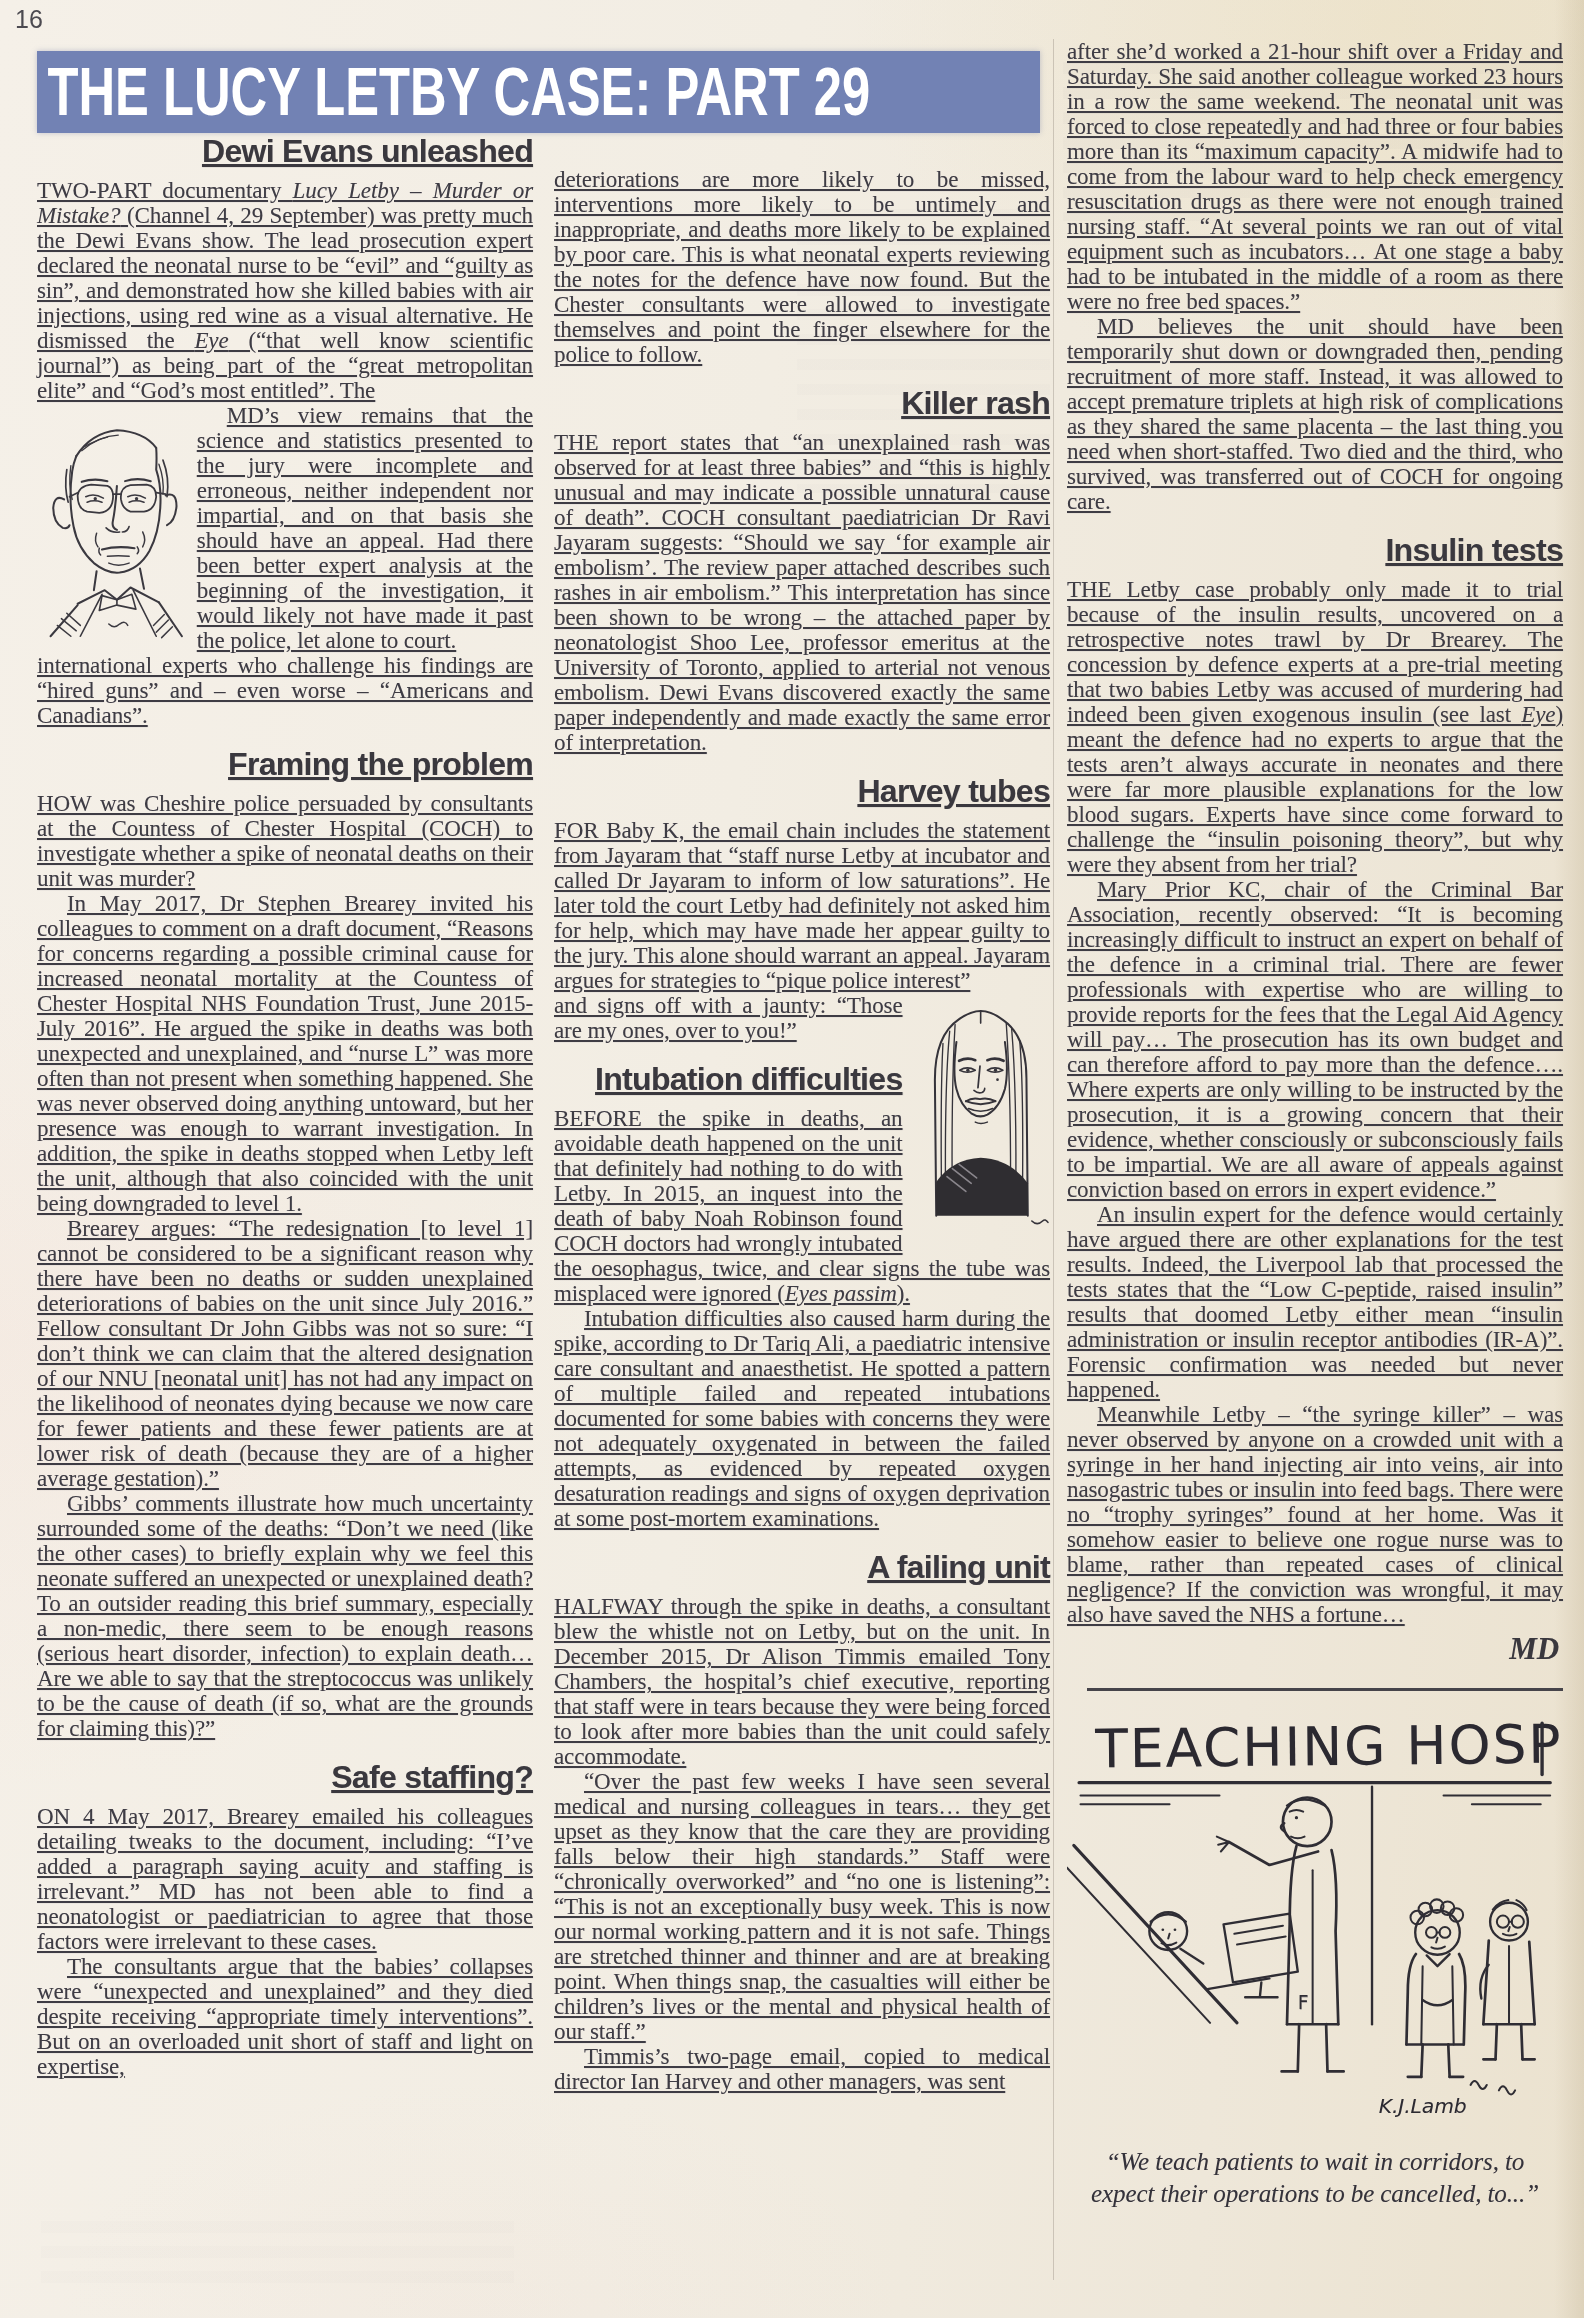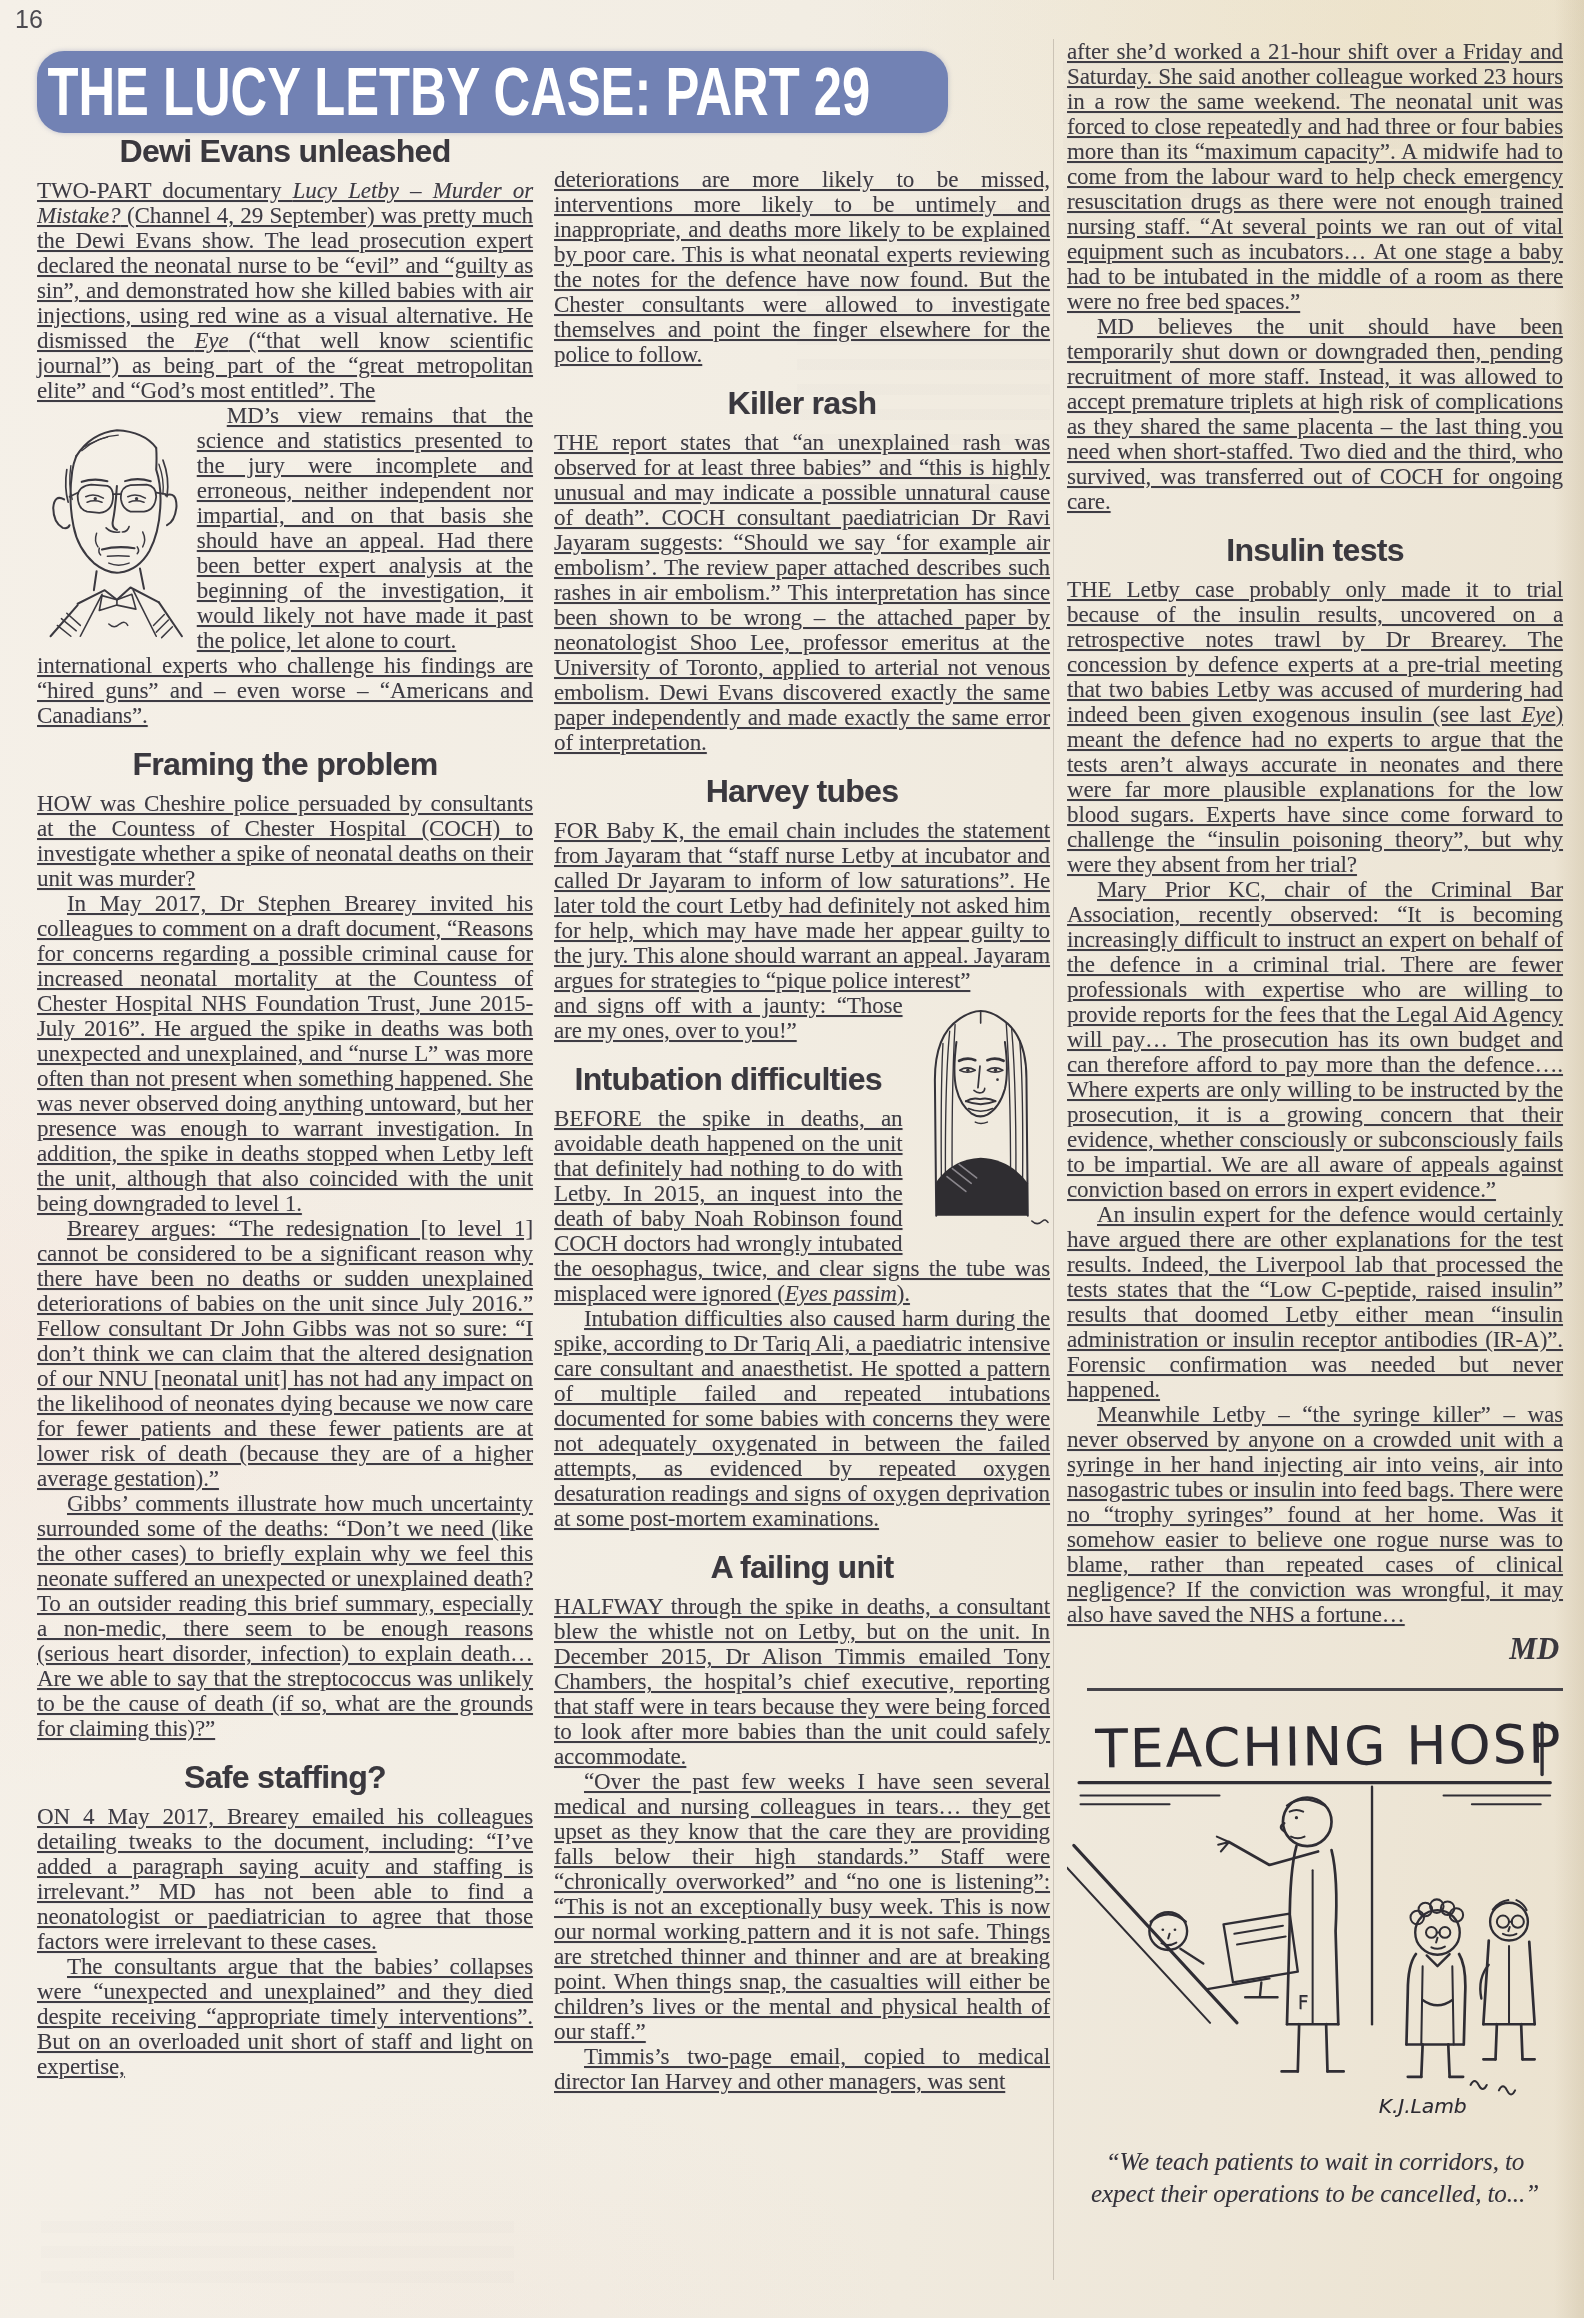--- a/index.html
+++ b/index.html
@@ -11,36 +11,36 @@
       radial-gradient(1013px 743px at 0% 58%, rgba(242,205,196,0.14), transparent 60%),
       radial-gradient(608px 338px at 30% 100%, rgba(236,210,200,0.10), transparent 70%),
       linear-gradient(95deg,#f5f0e8 0%,#f2ede3 45%,#eee7d9 78%,#ebe2cf 100%);
   }
   .edge-shade{position:absolute;top:0;right:0;width:31px;height:100%;
     background:linear-gradient(to right,transparent,rgba(165,145,105,0.20));}
   .ghost{position:absolute;pointer-events:none;opacity:.5;
     background:repeating-linear-gradient(180deg,rgba(125,120,132,0.07) 0 11.5px,transparent 11.5px 25px);}
   #page-number{position:absolute;left:15px;top:6.8px;
     font:400 25px/1 "Liberation Sans",sans-serif;color:#4c4a50;}
-  #banner{position:absolute;left:37px;top:51px;width:911px;height:82px;
-    background:#7282b4;box-shadow:0 0 5.4px rgba(95,105,155,.35);border-radius:27px;}
+  #banner{position:absolute;left:37px;top:51px;width:1003px;height:82px;
+    background:#7282b4;box-shadow:0 0 5.4px rgba(95,105,155,.35);}
   #banner .bt{display:inline-block;transform:scale(.78,1.06);transform-origin:0 50%;
     font:700 65px/82px "Liberation Sans",sans-serif;color:#ffffff;
     padding-left:13.5px;white-space:nowrap;letter-spacing:0;}
   .col{position:absolute;width:496px;text-align:justify;
     font-size:23px;line-height:25px;letter-spacing:-0.1px;hyphens:none;
     text-shadow:0.2px 0.2px 0.3px rgba(82,74,96,0.32);}
   #col1{left:37px;top:135px;}
   #col2{left:554px;top:167px;}
   #col3{left:1067px;top:39px;}
   #divider{position:absolute;left:1053px;top:39px;width:1.4px;height:2241px;
     background:rgba(118,110,98,0.30);}
   h2.section{font:700 32px/1.05 "Liberation Sans",sans-serif;color:#3a383e;
-    letter-spacing:-0.7px;margin:20px 0 9.5px 0;text-align:center;
-    text-shadow:0.3px 0.3px 0.3px rgba(70,66,80,0.30);}
+    letter-spacing:-0.7px;margin:20px 0 9.5px 0;text-align:right;
+    text-shadow:0.3px 0.3px 0.3px rgba(70,66,80,0.30);text-decoration:underline;}
   .colflow > h2:first-child{margin-top:0;}
   p.body{margin:0;text-decoration:underline;}
   p.body.ind{text-indent:30px;}
   .i{font-style:italic;}
   p.md{margin:5.4px 4px 0 0;text-align:right;
     font:700 31px/1.1 "Liberation Serif",serif;font-style:italic;color:#3a383e;}
   .float-dewi{float:left;width:149px;height:233px;margin:5.4px 10.8px 0 0;}
   .float-letby{float:right;width:138px;height:236px;margin:4px 0 4px 9.5px;}
   .float-dewi svg,.float-letby svg{width:100%;height:100%;}
   .endrule{width:476px;height:2.7px;background:#46444a;margin:21.6px 0 0 20px;}

